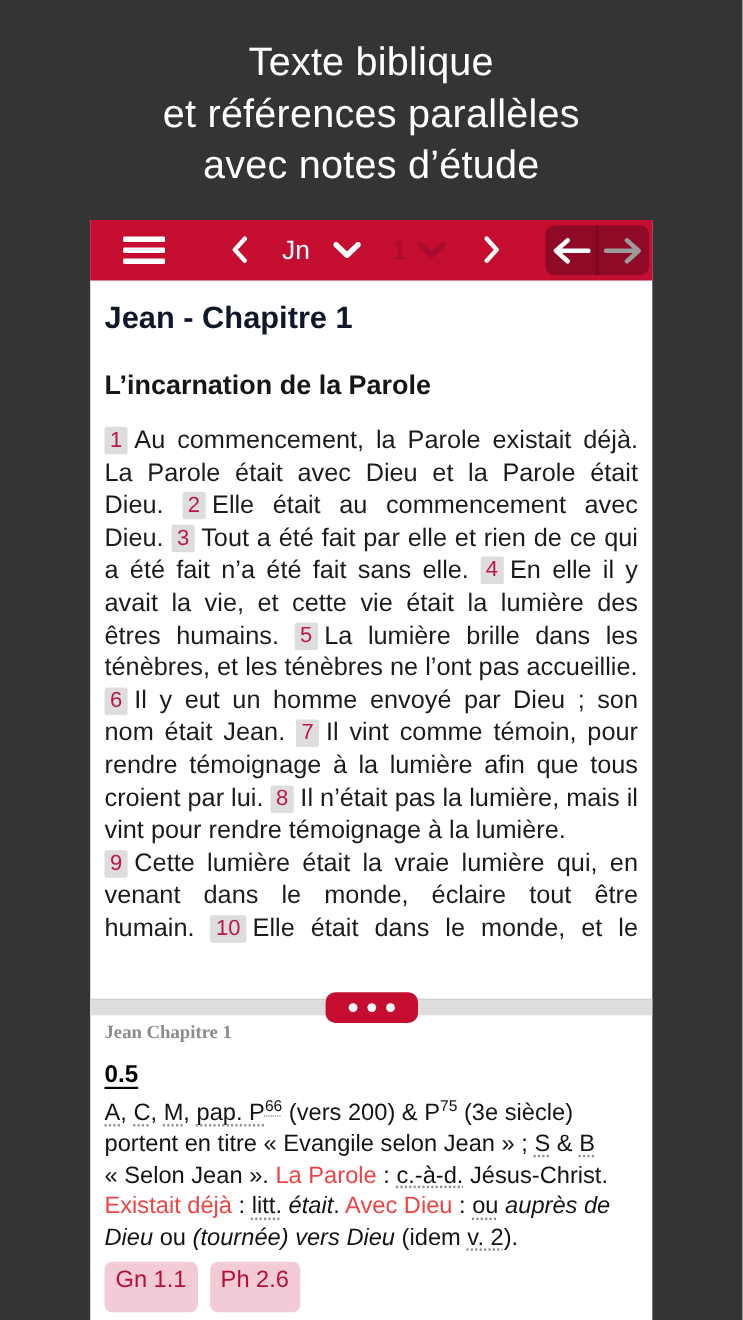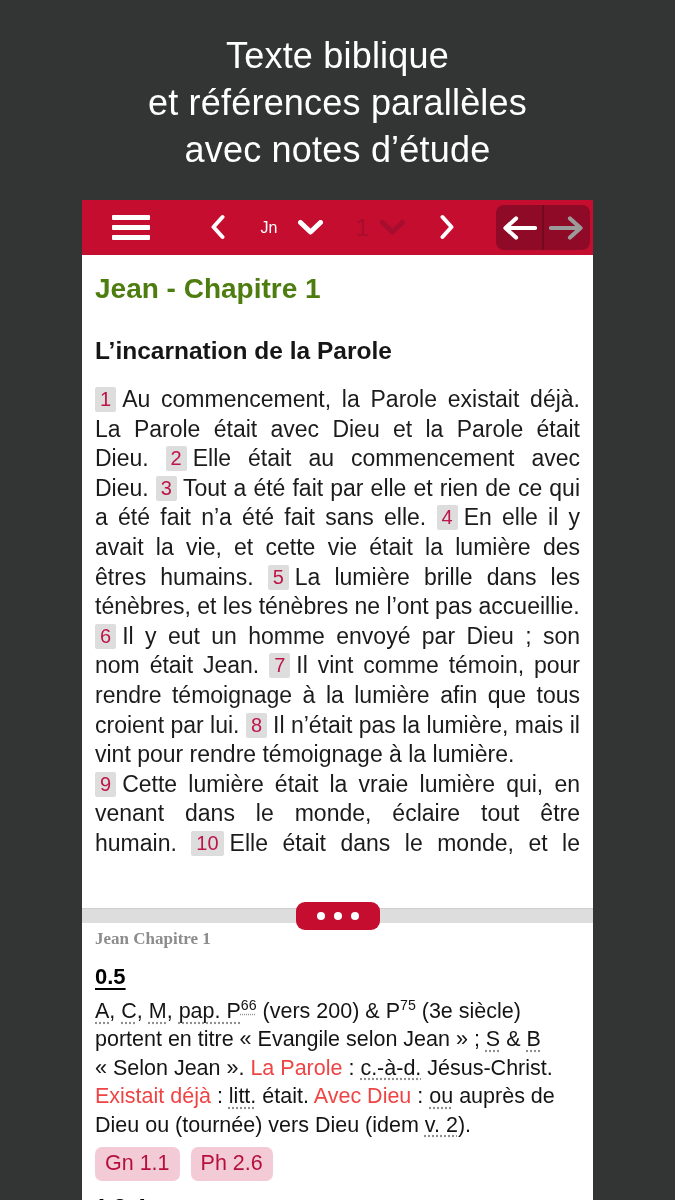--- a/index.html
+++ b/index.html
@@ -17,53 +17,53 @@
   .toolbar{height:55px;background:#C50D2F;flex:none;position:relative;}
   .toolbar button{border:none;padding:0;cursor:pointer;background:none;}
   .menu-btn{position:absolute;left:14px;top:4px;width:70px;height:46px;background:#8E0A26;
             border-radius:7px;display:flex;align-items:center;justify-content:center;}
   .hamburger i{display:block;width:38px;height:5px;background:#fff;margin:5px 0;border-radius:1px;}
   .chev{position:absolute;top:4px;width:30px;height:46px;display:flex;align-items:center;justify-content:center;}
   .chev.prev{left:120px;}
   .chev.next{left:350px;}
   .selector{position:absolute;left:163px;top:5px;height:45px;display:flex;}
   .sel-book{width:94px;background:#8E0A26;color:#fff;border-radius:8px 0 0 8px;
-            font-size:16px;display:flex;align-items:center;justify-content:center;gap:21px;}
+            font-size:24px;display:flex;align-items:center;justify-content:center;gap:21px;}
   .sel-chap{width:83px;background:#DBDBDB;color:#A60D2E;border-radius:0 8px 8px 0;
             font-size:24px;display:flex;align-items:center;justify-content:center;gap:11px;}
   .nav{position:absolute;right:3px;top:5px;width:94px;height:45px;background:#8E0A26;
        border-radius:8px;display:flex;overflow:hidden;}
   .nav button{flex:1;display:flex;align-items:center;justify-content:center;}
   .nav button + button{border-left:2px solid #74081F;}
   
   .bible{height:653px;flex:none;overflow:hidden;padding:0 13px;}
-  .chapter-title{margin:17px 0 0;font-size:28px;line-height:34px;color:#4d7c0f;font-weight:700;}
+  .chapter-title{margin:17px 0 0;font-size:28px;line-height:34px;color:#0f172a;font-weight:700;}
   .section-title{margin:30px 0 20px;font-size:24.5px;line-height:29px;color:#161616;font-weight:700;}
   .vp{margin:0;font-size:23px;line-height:29.6px;color:#1b1b1b;text-align:justify;hyphens:auto;}
   .vp.clipped{text-align-last:justify;}
   .vnum{display:inline-block;background:#DDDDDD;color:#BE1549;font-size:20px;line-height:25px;
         padding:0 5px;margin-right:6px;border-radius:2px;position:relative;top:-1px;cursor:pointer;}
   
   .divider{height:15px;background:#DDDDDD;flex:none;position:relative;border-top:1px solid #CFCFCF;box-sizing:border-box;}
   .handle{position:absolute;left:50%;top:-7px;transform:translateX(-50%);width:84px;height:28px;
           background:#C50D2F;border-radius:9px;display:flex;align-items:center;justify-content:center;gap:9px;cursor:grab;}
   .handle i{width:8px;height:8px;border-radius:50%;background:#fff;display:block;}
   
   .notes{flex:1;overflow:hidden;padding:0 13px;}
   .notes-title{margin-top:4px;font-size:17px;line-height:24px;font-weight:700;color:#8C8C8C;font-family:Liberation Serif, serif;}
   .note-ref{margin-top:13px;font-size:22px;line-height:26px;font-weight:700;color:#000;
             text-decoration:underline;text-underline-offset:4px;display:inline-block;}
   .note-body{margin:7px 0 0;font-size:21.5px;line-height:28.4px;color:#141414;}
   .seg-abbr{text-decoration-line:underline;text-decoration-style:dotted;text-decoration-color:#8f8f8f;
             text-underline-offset:4px;cursor:pointer;}
   .seg-sup{font-size:66%;vertical-align:super;line-height:0;}
   .seg-redit{color:#ef4444;}
-  .seg-it{}
+  .seg-it{font-style:italic;}
   .xrefs{display:flex;gap:11px;margin-top:8px;}
-  .xref{background:#F3CBD6;color:#B5103C;font-size:21.5px;line-height:26px;padding:3px 10px 5px;
+  .xref{background:#F3CBD6;color:#B5103C;font-size:21.5px;line-height:26px;padding:3px 10px 17px;
         border-radius:7px;border:none;cursor:pointer;font-family:inherit;}
   .next-ref{margin-top:13px;font-size:22.5px;font-weight:700;color:#000;}
   svg{display:block;}
 </style>
 </head>
 <body>
 
 <div class="intro">
   <div>Texte biblique</div>
   <div>et références parallèles</div>

